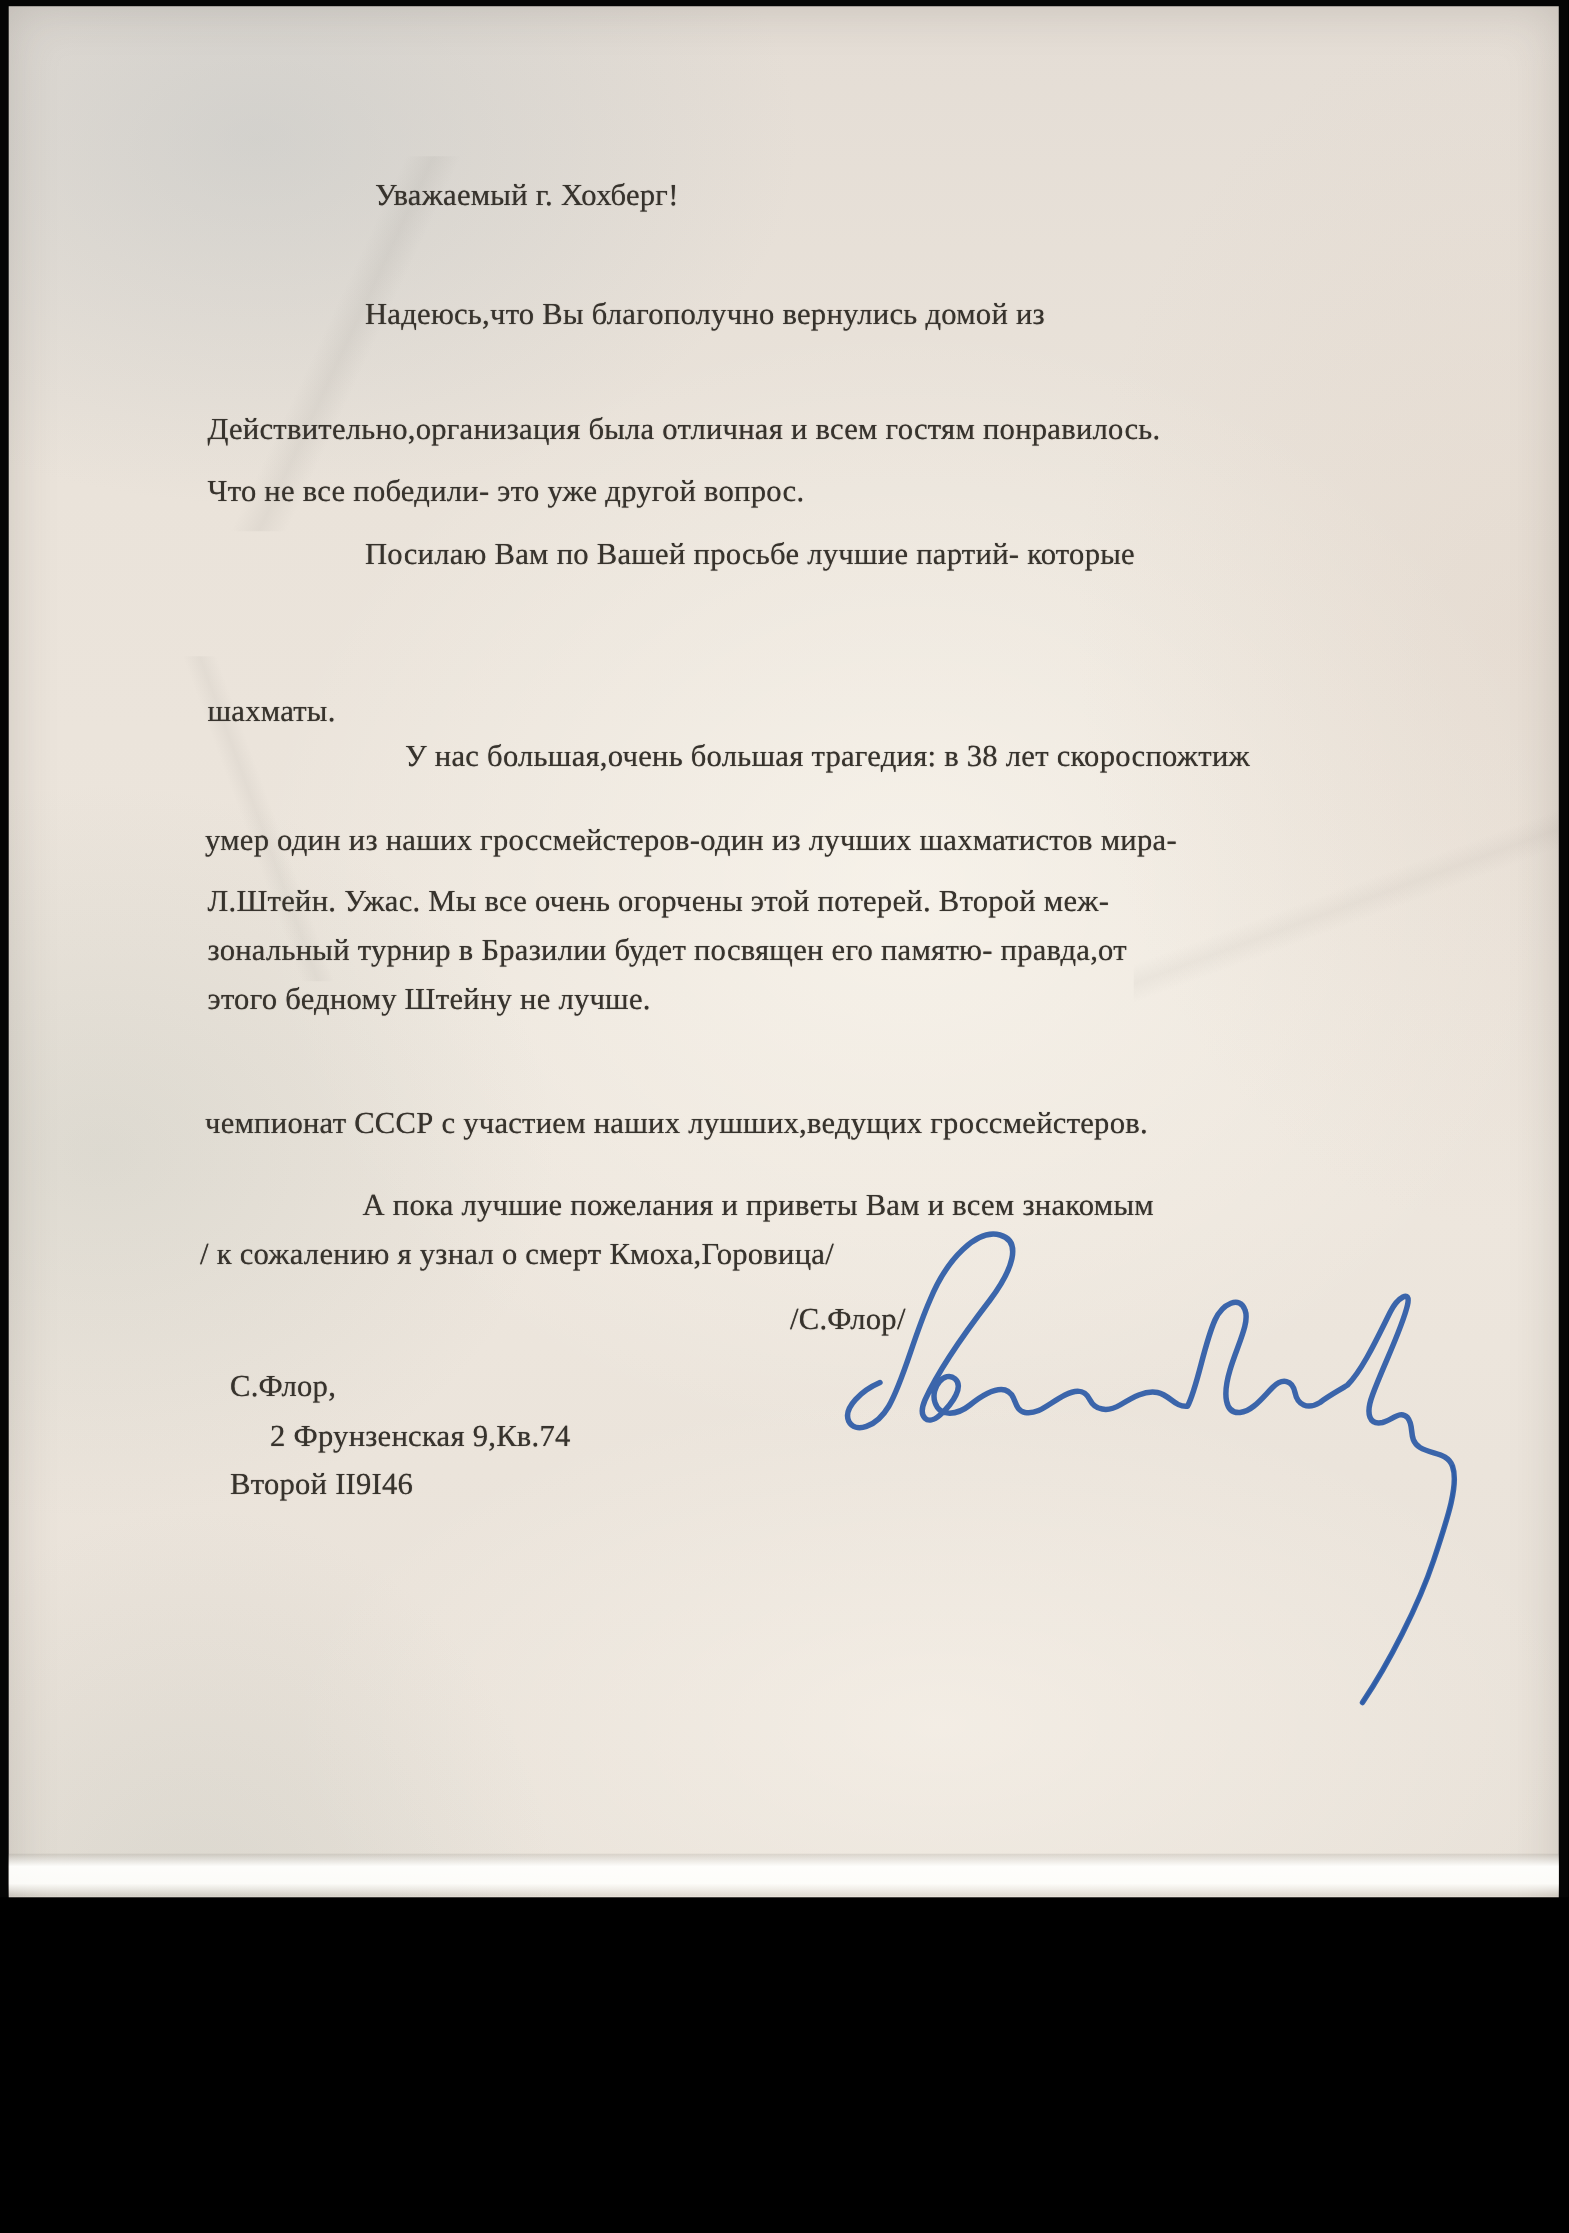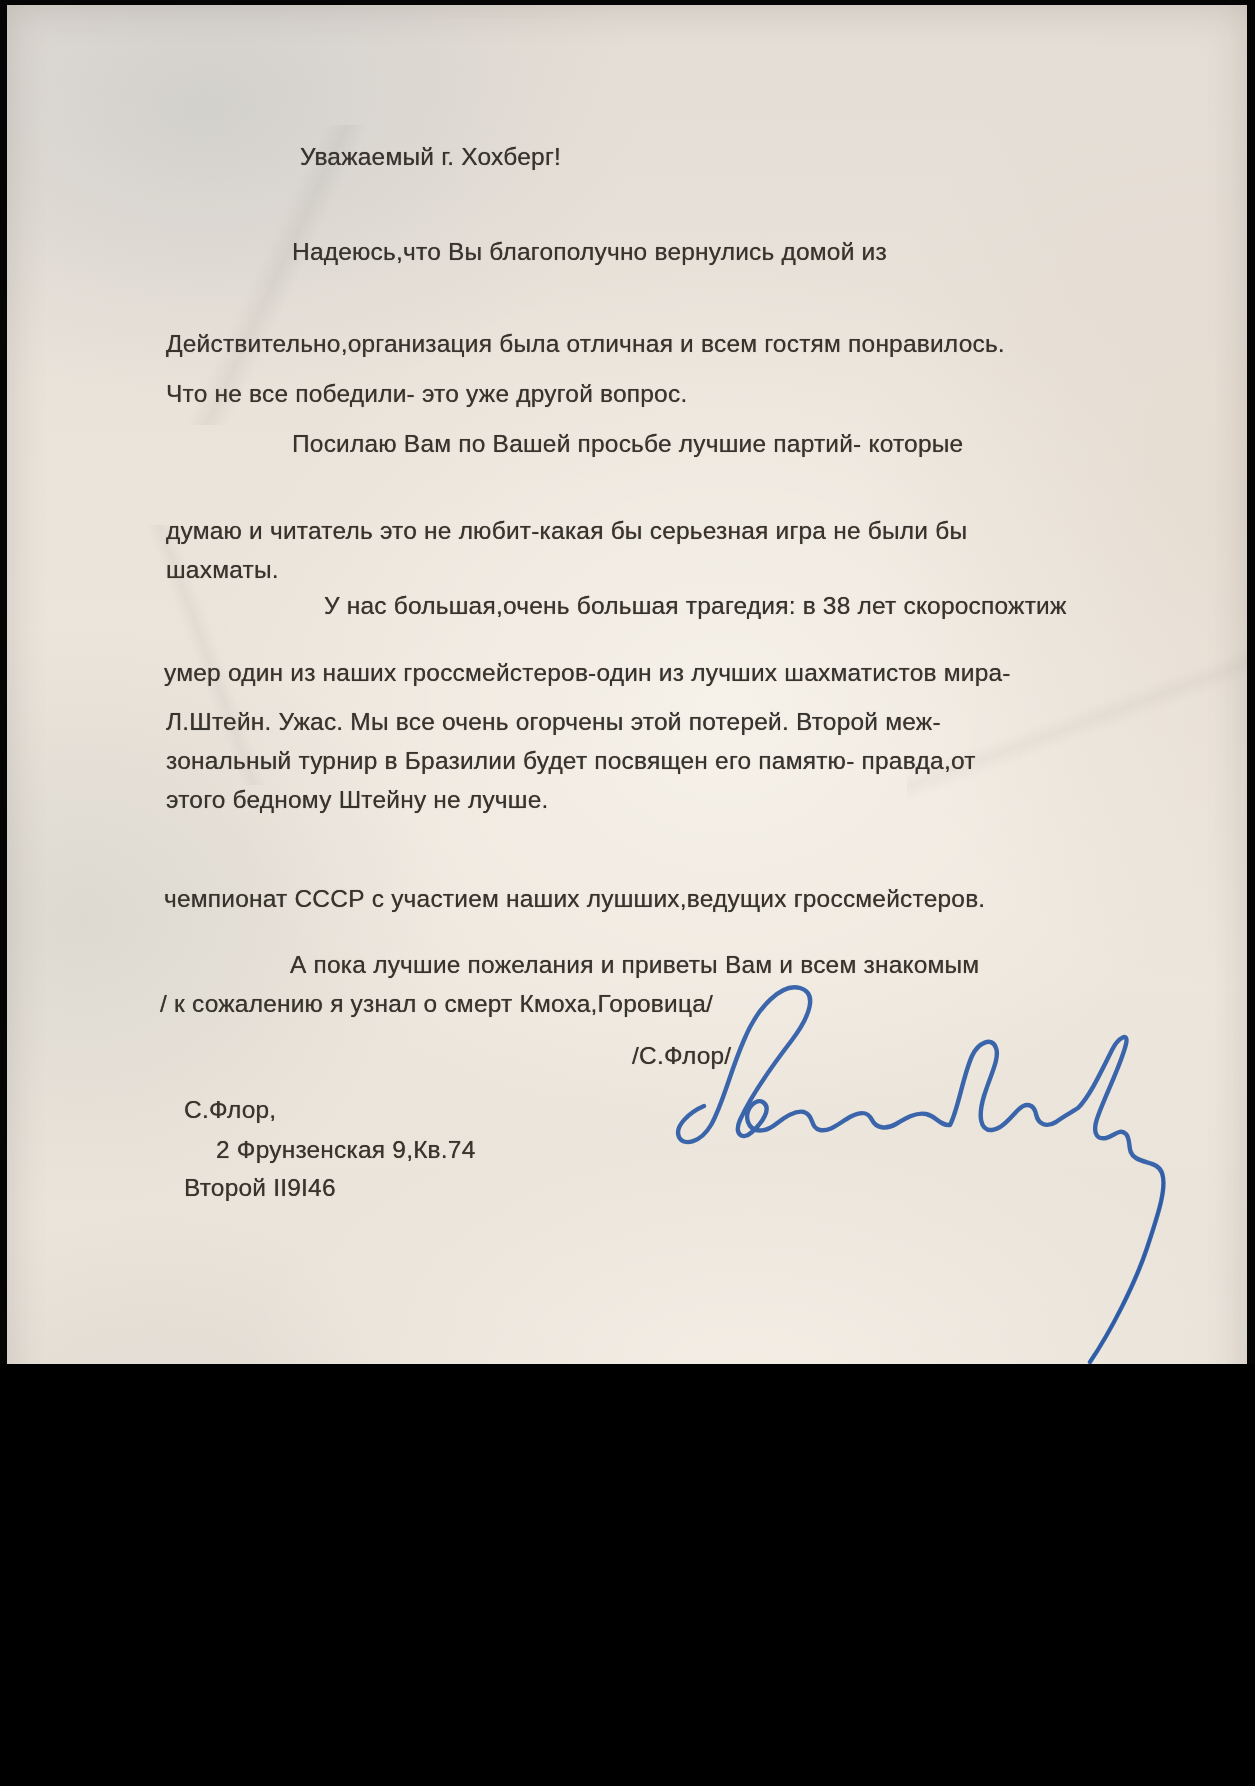--- a/index.html
+++ b/index.html
@@ -1,22 +1,22 @@
 <!DOCTYPE html>
 <html><head>
 <meta charset="utf-8">
 <style>
   html, body { margin: 0; padding: 0; background: #000; }
   #stage {
     position: relative;
     width: 1255px;
-    height: 1364px;
+    height: 1518px;
     background: #050505;
     overflow: hidden;
-    font-family: Liberation Sans, sans-serif;
+    font-family: Liberation Serif, serif;
     text-align: right;
   }
   
   #paper {
     position: absolute;
     left: 7px; top: 5px;
     width: 1240px; height: 1762px;
     background:
       radial-gradient(ellipse 620px 420px at 16% 6%, rgba(168,178,182,0.30), transparent 70%),
       radial-gradient(ellipse 500px 700px at 97% 28%, rgba(214,196,182,0.22), transparent 70%),
@@ -78,21 +78,20 @@
     <div id="fold-band"></div>
   </div>
 
   <div class="tline" style="left:300px; top:143px;">Уважаемый г. Хохберг!</div>
 
   <div class="tline" style="left:292px; top:238px;">Надеюсь,что Вы благополучно вернулись домой из</div>
   <div class="tline" style="left:166px; top:330px;">Действительно,организация была отличная и всем гостям понравилось.</div>
   <div class="tline" style="left:166px; top:380px;">Что не все победили- это уже другой вопрос.</div>
 
   <div class="tline" style="left:292px; top:430px;">Посилаю Вам по Вашей просьбе лучшие партий- которые</div>
-  <div class="tline" style="left:166px; top:517px;">думаю и читатель это не любит-какая бы серьезная игра не были бы</div>
   <div class="tline" style="left:166px; top:556px;">шахматы.</div>
 
   <div class="tline" style="left:292px; top:592px;margin-left:32px;">У нас большая,очень большая трагедия: в 38 лет скороспожтиж</div>
   <div class="tline" style="left:164px; top:659px;">умер один из наших гроссмейстеров-один из лучших шахматистов мира-</div>
   <div class="tline" style="left:166px; top:708px;">Л.Штейн. Ужас. Мы все очень огорчены этой потерей. Второй меж-</div>
   <div class="tline" style="left:166px; top:747px;">зональный турнир в Бразилии будет посвящен его памятю- правда,от</div>
   <div class="tline" style="left:166px; top:786px;">этого бедному Штейну не лучше.</div>
 
   <div class="tline" style="left:164px; top:885px;">чемпионат СССР с участием наших лушших,ведущих гроссмейстеров.</div>
 

